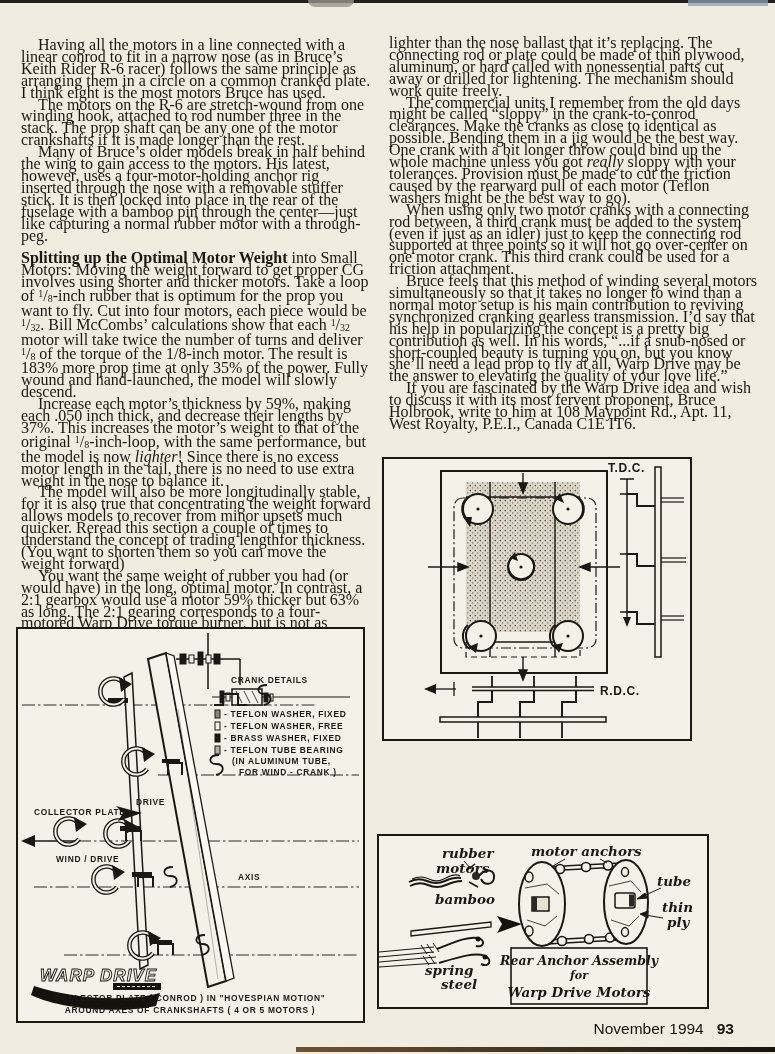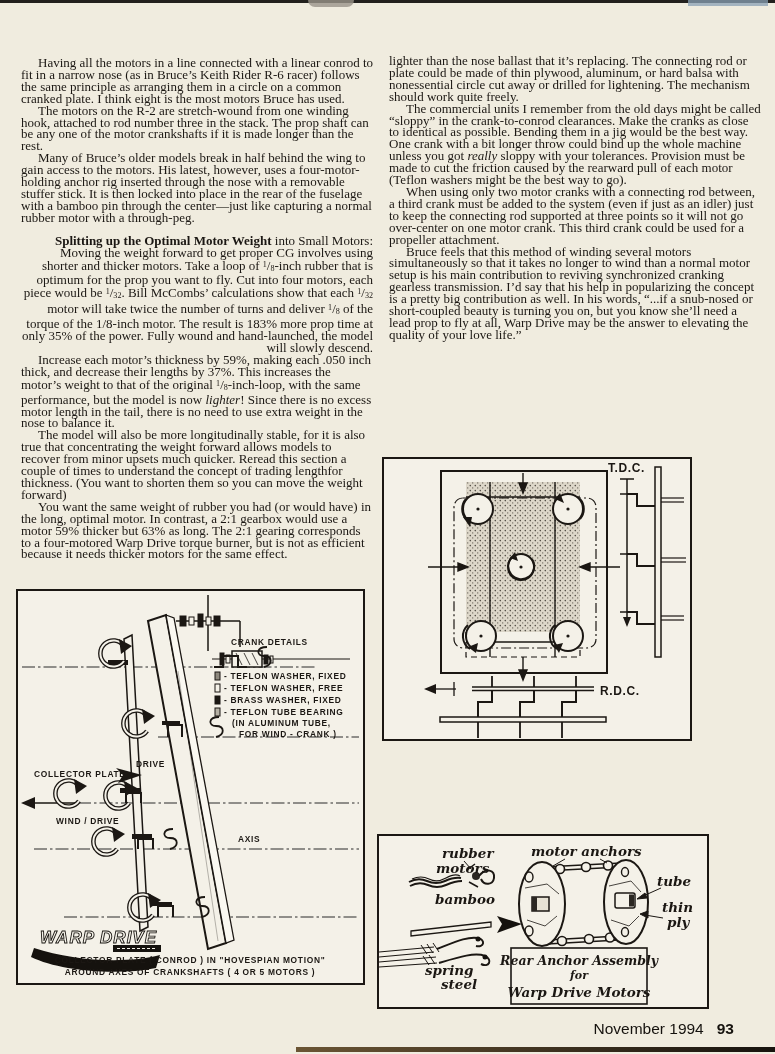--- a/index.html
+++ b/index.html
@@ -5,32 +5,32 @@
   html,body{margin:0;padding:0;background:#888;}
   #page{position:relative;width:775px;height:1054px;background:#f0ecdf;overflow:hidden;
         font-family:"Liberation Serif","DejaVu Serif",serif;color:#1b1713;}
   
   .edge-top{position:absolute;top:0;left:0;width:775px;height:3px;background:#22201d;}
   .smudge-gray{position:absolute;top:0;left:308px;width:46px;height:7px;background:#9a948a;border-radius:0 0 8px 8px;opacity:.8;}
   .smudge-blue{position:absolute;top:0;left:688px;width:80px;height:6px;background:#8aa0b4;opacity:.75;}
   .edge-bottom{position:absolute;top:1047px;left:296px;width:479px;height:5px;
                background:linear-gradient(to right,#6b5534,#17130e);}
   
-  .col{position:absolute;font-size:13px;line-height:11.9px;text-align:left;margin-top:18px;}
+  .col{position:absolute;font-size:16px;line-height:11.9px;text-align:left;}
   .col-left{left:21px;top:39px;width:352px;}
   .col-right{left:389px;top:37px;width:372px;}
   .para.indent{text-indent:17px;}
-  .para.gap{margin-top:11px;text-align:right;}
+  .para.gap{margin-top:11px;}
   .b{font-weight:bold;}
   .i{font-style:italic;}
   .sup{font-size:0.62em;vertical-align:0.4em;}
   .sub{font-size:0.62em;vertical-align:-0.1em;}
   
   .dbox{position:absolute;background:#f4f1e8;border:2px solid #1b1713;}
-  #warp-box{left:16px;top:589px;width:345px;height:392px;}
+  #warp-box{left:16px;top:627px;width:345px;height:392px;}
   #tdc-box{left:382px;top:457px;width:306px;height:280px;}
   #anchor-box{left:377px;top:834px;width:328px;height:171px;}
   .dbox svg{display:block;width:100%;height:100%;}
   
   .tech{font-family:"Liberation Sans","DejaVu Sans",sans-serif;font-weight:bold;
         font-size:8.4px;letter-spacing:0.7px;fill:#1b1713;}
   .tech-big{font-family:"Liberation Sans","DejaVu Sans",sans-serif;font-weight:bold;
         font-size:12px;letter-spacing:0.6px;fill:#1b1713;}
   .hand{font-family:"DejaVu Serif",serif;font-style:italic;font-weight:bold;
         font-size:13.5px;fill:#1b1713;}
@@ -48,32 +48,33 @@
 <body>
 
 <div id="page">
   <div class="edge-top"></div>
   <div class="smudge-gray"></div>
   <div class="smudge-blue"></div>
   <div class="edge-bottom"></div>
 
   <div class="col col-left">
       <div class="para indent"><span>Having all the motors in a line connected with a linear conrod to fit in a narrow nose (as in Bruce’s Keith Rider R-6 racer) follows the same principle as arranging them in a circle on a common cranked plate. I think eight is the most motors Bruce has used.</span></div>
-      <div class="para indent"><span>The motors on the R-2 are stretch-wound from one winding hook, attached to rod number three in the stack. The prop shaft can be any one of the motor crankshafts if it is made longer than the rest.</span></div>
+      <div class="para indent"><span>The motors on the R-6 are stretch-wound from one winding hook, attached to rod number three in the stack. The prop shaft can be any one of the motor crankshafts if it is made longer than the rest.</span></div>
       <div class="para indent"><span>Many of Bruce’s older models break in half behind the wing to gain access to the motors. His latest, however, uses a four-motor-holding anchor rig inserted through the nose with a removable stuffer stick. It is then locked into place in the rear of the fuselage with a bamboo pin through the center—just like capturing a normal rubber motor with a through-peg.</span></div>
       <div class="para gap"><span class="b">Splitting up the Optimal Motor Weight</span><span> into Small Motors: Moving the weight forward to get proper CG involves using shorter and thicker motors. Take a loop of </span><span class="sup">1</span><span>/</span><span class="sub">8</span><span>-inch rubber that is optimum for the prop you want to fly. Cut into four motors, each piece would be </span><span class="sup">1</span><span>/</span><span class="sub">32</span><span>. Bill McCombs’ calculations show that each </span><span class="sup">1</span><span>/</span><span class="sub">32</span><span> motor will take twice the number of turns and deliver </span><span class="sup">1</span><span>/</span><span class="sub">8</span><span> of the torque of the 1/8-inch motor. The result is 183% more prop time at only 35% of the power. Fully wound and hand-launched, the model will slowly descend.</span></div>
       <div class="para indent"><span>Increase each motor’s thickness by 59%, making each .050 inch thick, and decrease their lengths by 37%. This increases the motor’s weight to that of the original </span><span class="sup">1</span><span>/</span><span class="sub">8</span><span>-inch-loop, with the same performance, but the model is now </span><span class="i">lighter</span><span>! Since there is no excess motor length in the tail, there is no need to use extra weight in the nose to balance it.</span></div>
       <div class="para indent"><span>The model will also be more longitudinally stable, for it is also true that concentrating the weight forward allows models to recover from minor upsets much quicker. Reread this section a couple of times to understand the concept of trading lengthfor thickness. (You want to shorten them so you can move the weight forward)</span></div>
       <div class="para indent"><span>You want the same weight of rubber you had (or would have) in the long, optimal motor. In contrast, a 2:1 gearbox would use a motor 59% thicker but 63% as long. The 2:1 gearing corresponds to a four-motored Warp Drive torque burner, but is not as efficient because it needs thicker motors for the same effect.</span></div>
     </div>
   <div class="col col-right">
-      <div class="para"><span>lighter than the nose ballast that it’s replacing. The connecting rod or plate could be made of thin plywood, aluminum, or hard balsa with nonessential circle cut away or drilled for lightening. The mechanism should work quite freely.</span></div>
+      <div class="para"><span>lighter than the nose ballast that it’s replacing. The connecting rod or plate could be made of thin plywood, aluminum, or hard called with nonessential parts cut away or drilled for lightening. The mechanism should work quite freely.</span></div>
       <div class="para indent"><span>The commercial units I remember from the old days might be called “sloppy” in the crank-to-conrod clearances. Make the cranks as close to identical as possible. Bending them in a jig would be the best way. One crank with a bit longer throw could bind up the whole machine unless you got </span><span class="i">really</span><span> sloppy with your tolerances. Provision must be made to cut the friction caused by the rearward pull of each motor (Teflon washers might be the best way to go).</span></div>
-      <div class="para indent"><span>When using only two motor cranks with a connecting rod between, a third crank must be added to the system (even if just as an idler) just to keep the connecting rod supported at three points so it will not go over-center on one motor crank. This third crank could be used for a propeller attachment.</span></div>
+      <div class="para indent"><span>When using only two motor cranks with a connecting rod between, a third crank must be added to the system (even if just as an idler) just to keep the connecting rod supported at three points so it will not go over-center on one motor crank. This third crank could be used for a friction attachment.</span></div>
       <div class="para indent"><span>Bruce feels that this method of winding several motors simultaneously so that it takes no longer to wind than a normal motor setup is his main contribution to reviving synchronized cranking gearless transmission. I’d say that his help in popularizing the concept is a pretty big contribution as well. In his words, “...if a snub-nosed or short-coupled beauty is turning you on, but you know she’ll need a lead prop to fly at all, Warp Drive may be the answer to elevating the quality of your love life.”</span></div>
+      <div class="para indent"><span>If you are fascinated by the Warp Drive idea and wish to discuss it with its most fervent proponent, Bruce Holbrook, write to him at 108 Maypoint Rd., Apt. 11, West Royalty, P.E.I., Canada C1E IT6.</span></div>
     </div>
 
   <div class="dbox" id="warp-box">
     <svg viewBox="0 0 345 392">
       <defs>
         <g id="rot">
           <path d="M11,-7 A13 13 0 1 0 11,8" fill="none" stroke="#1b1713" stroke-width="4.6"></path>
           <path d="M11,-7 A13 13 0 1 0 11,8" fill="none" stroke="#f4f1e8" stroke-width="2"></path>
           <polygon points="6,-14 19,-7 8,1" fill="#1b1713"></polygon>
         </g>

